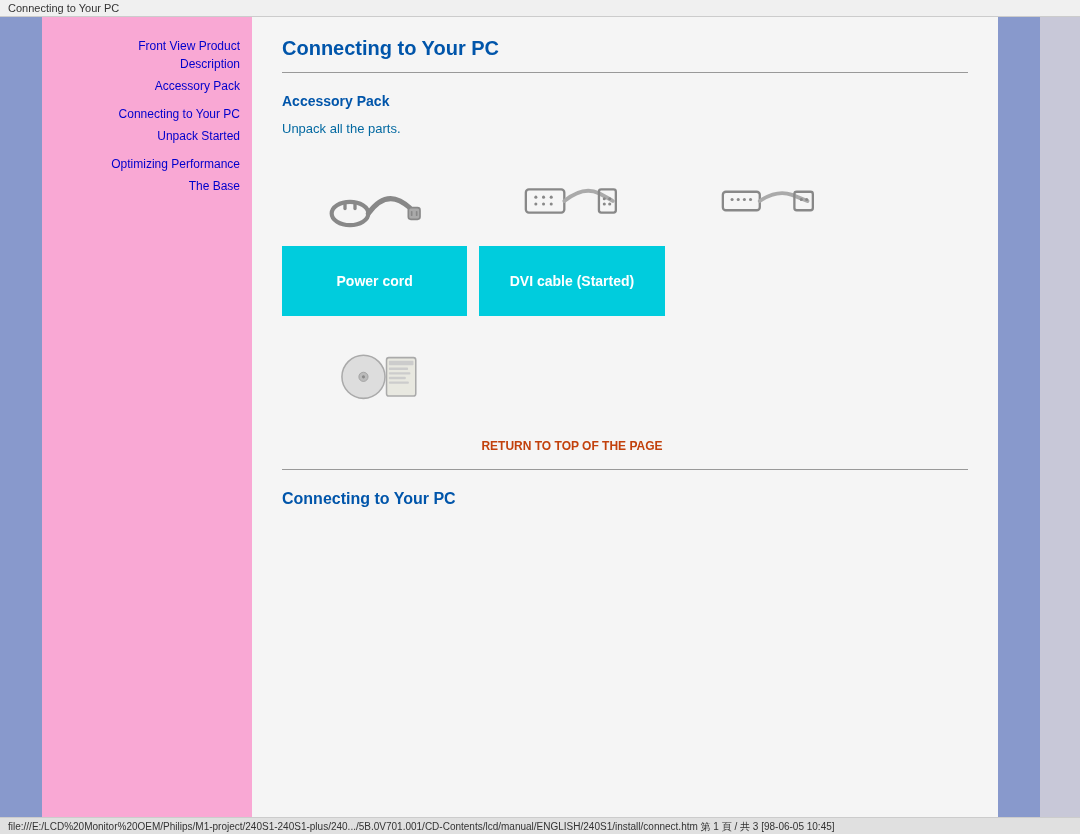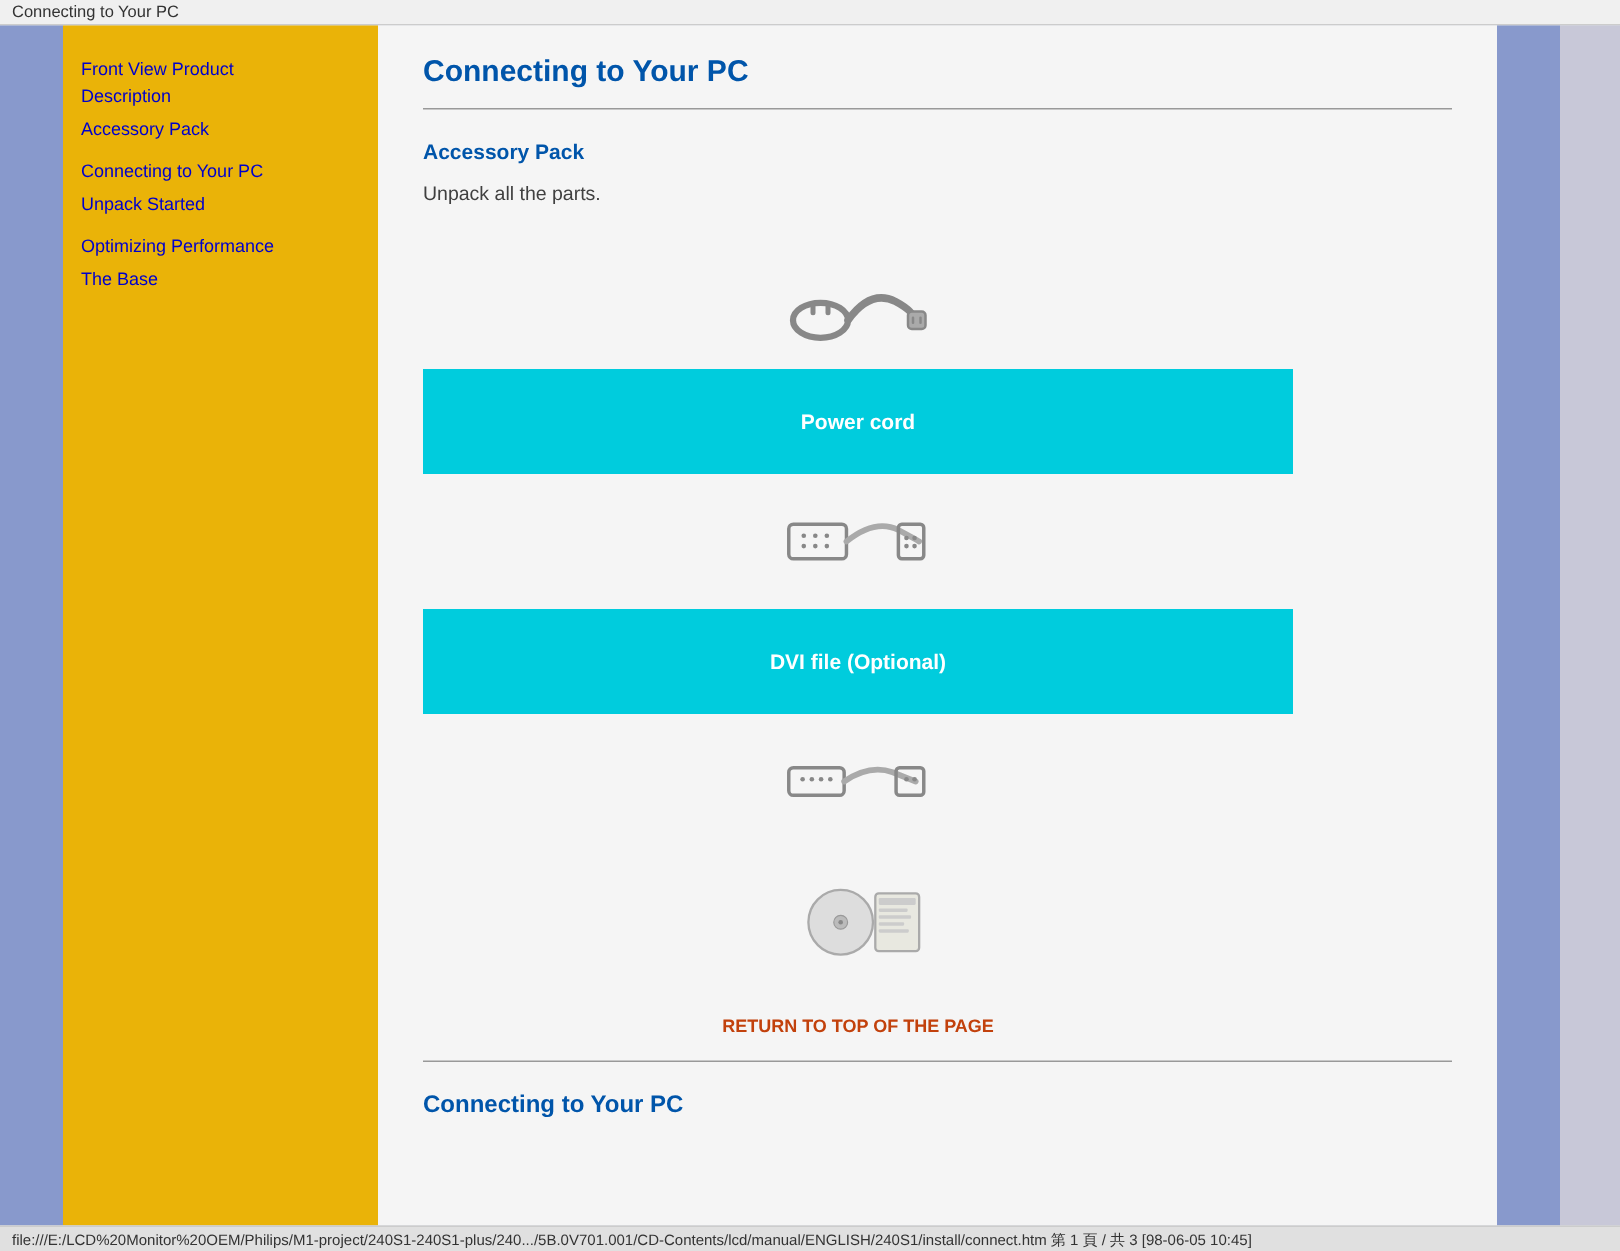--- a/index.html
+++ b/index.html
@@ -23,23 +23,24 @@
       display: flex;
       flex: 1;
     }
     .left-accent {
       width: 42px;
       background: #8899cc;
       min-height: 800px;
     }
     .sidebar {
       width: 210px;
-      background: #eab308;
+      background: #f9a8d4;
       padding: 20px 12px;
       min-height: 800px;
+      text-align: right;
     }
     .sidebar a {
       display: block;
       color: #0000cc;
       text-decoration: none;
       font-size: 12px;
       margin-bottom: 4px;
       line-height: 1.5;
     }
     .sidebar-group { margin-bottom: 10px; }
@@ -71,27 +72,27 @@
       margin: 8px 0 20px 0;
     }
     .section-title {
       font-size: 14px;
       font-weight: bold;
       color: #0055aa;
       margin-bottom: 12px;
     }
     .section-subtitle {
       font-size: 13px;
-      color: #404040;
+      color: #0369a1;
       margin-bottom: 20px;
     }
     .accessory-grid {
       display: grid;
-      grid-template-columns: 1fr;
-      gap: 0;
+      grid-template-columns: 1fr 1fr 1fr;
+      gap: 12px;
       margin-bottom: 20px;
       width: 580px;
     }
     .accessory-cell {
       display: flex;
       flex-direction: column;
       align-items: center;
     }
     .accessory-image {
       height: 90px;
@@ -206,21 +207,21 @@
             <circle cx="28" cy="44" r="2" fill="#888"></circle>
             <circle cx="38" cy="44" r="2" fill="#888"></circle>
             <path d="M55 40 Q80 20 100 30 Q115 38 118 40" fill="none" stroke="#aaa" stroke-width="5" stroke-linecap="round"></path>
             <rect x="100" y="25" width="22" height="30" rx="3" fill="none" stroke="#888" stroke-width="3"></rect>
             <circle cx="107" cy="37" r="2" fill="#888"></circle>
             <circle cx="114" cy="37" r="2" fill="#888"></circle>
             <circle cx="107" cy="44" r="2" fill="#888"></circle>
             <circle cx="114" cy="44" r="2" fill="#888"></circle>
           </svg>
         </div>
-        <div class="accessory-label">DVI file (Optional)</div>
+        <div class="accessory-label">DVI cable (Started)</div>
       </div>
 
       <div class="accessory-cell">
         <div class="accessory-image">
           <svg class="icon-svg" viewBox="0 0 130 80" xmlns="http://www.w3.org/2000/svg">
             <rect x="5" y="28" width="48" height="24" rx="4" fill="none" stroke="#888" stroke-width="3"></rect>
             <circle cx="17" cy="38" r="2" fill="#888"></circle>
             <circle cx="25" cy="38" r="2" fill="#888"></circle>
             <circle cx="33" cy="38" r="2" fill="#888"></circle>
             <circle cx="41" cy="38" r="2" fill="#888"></circle>

